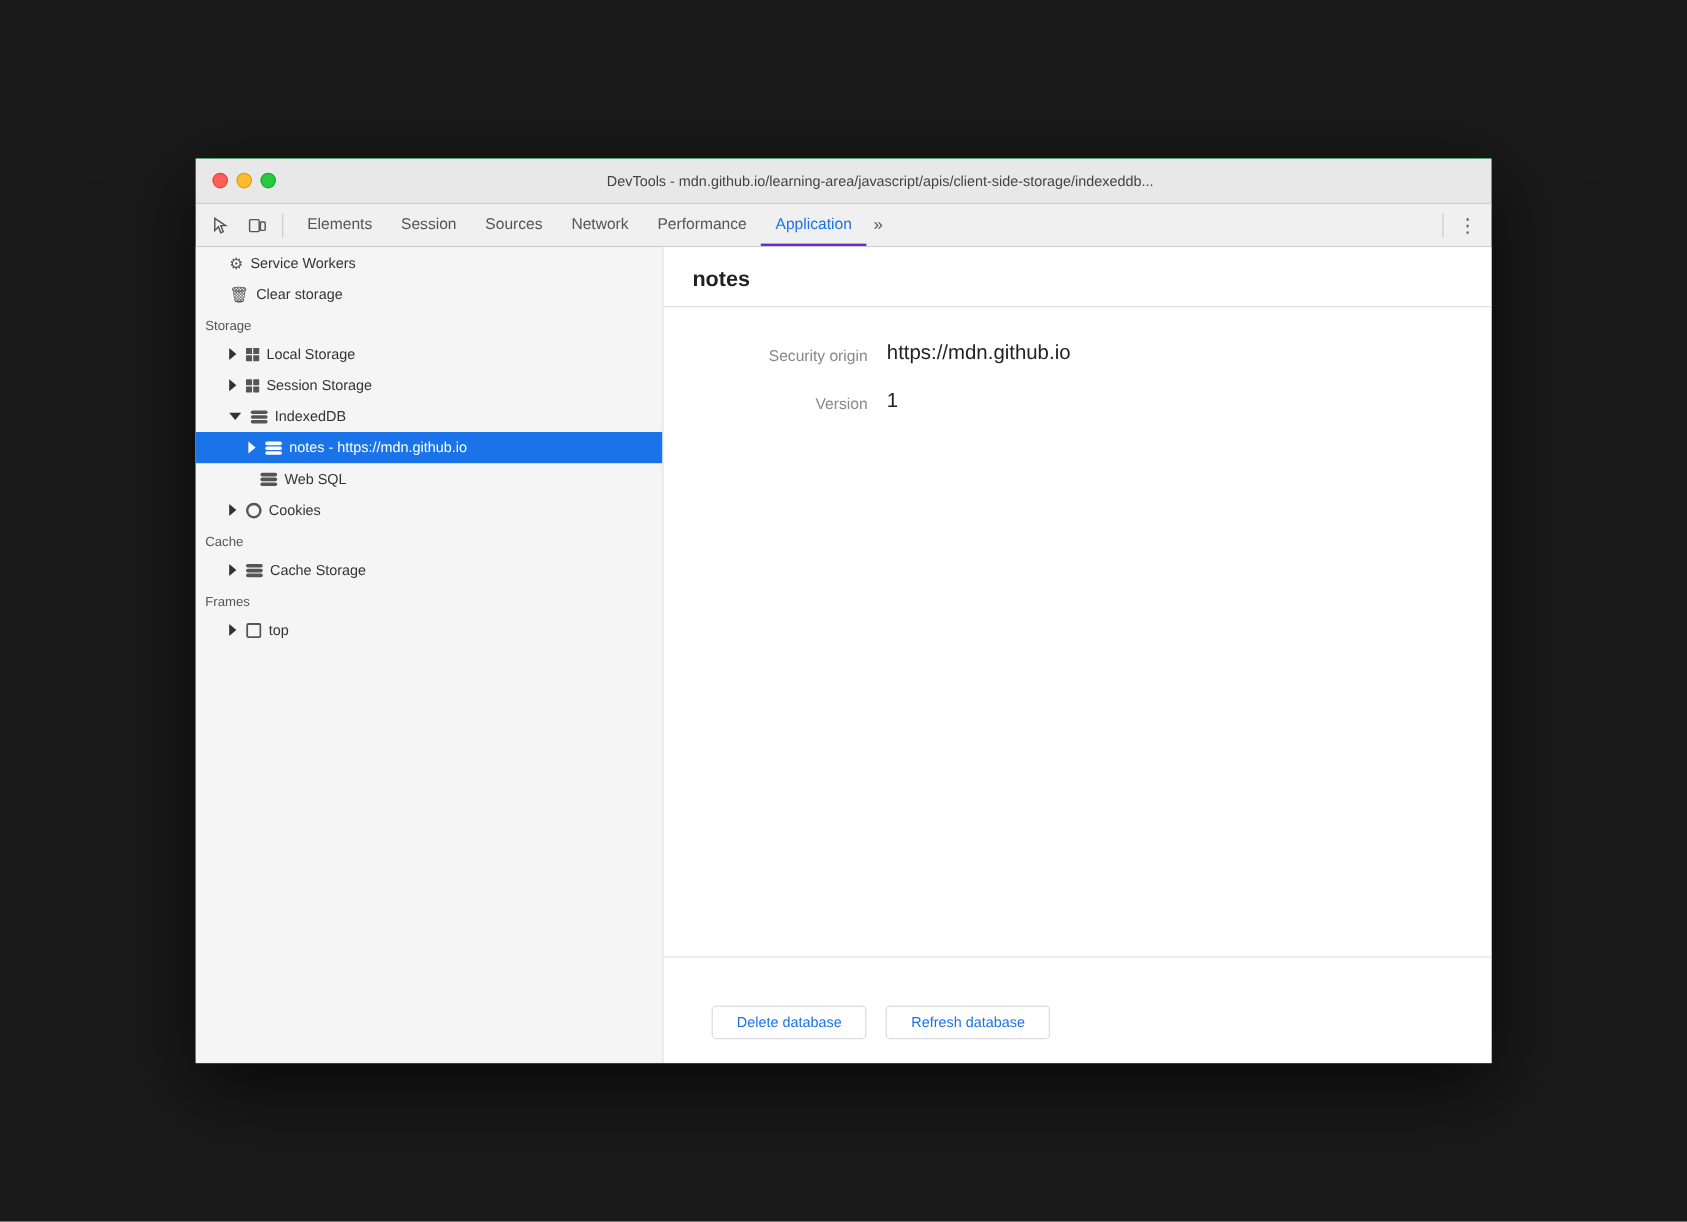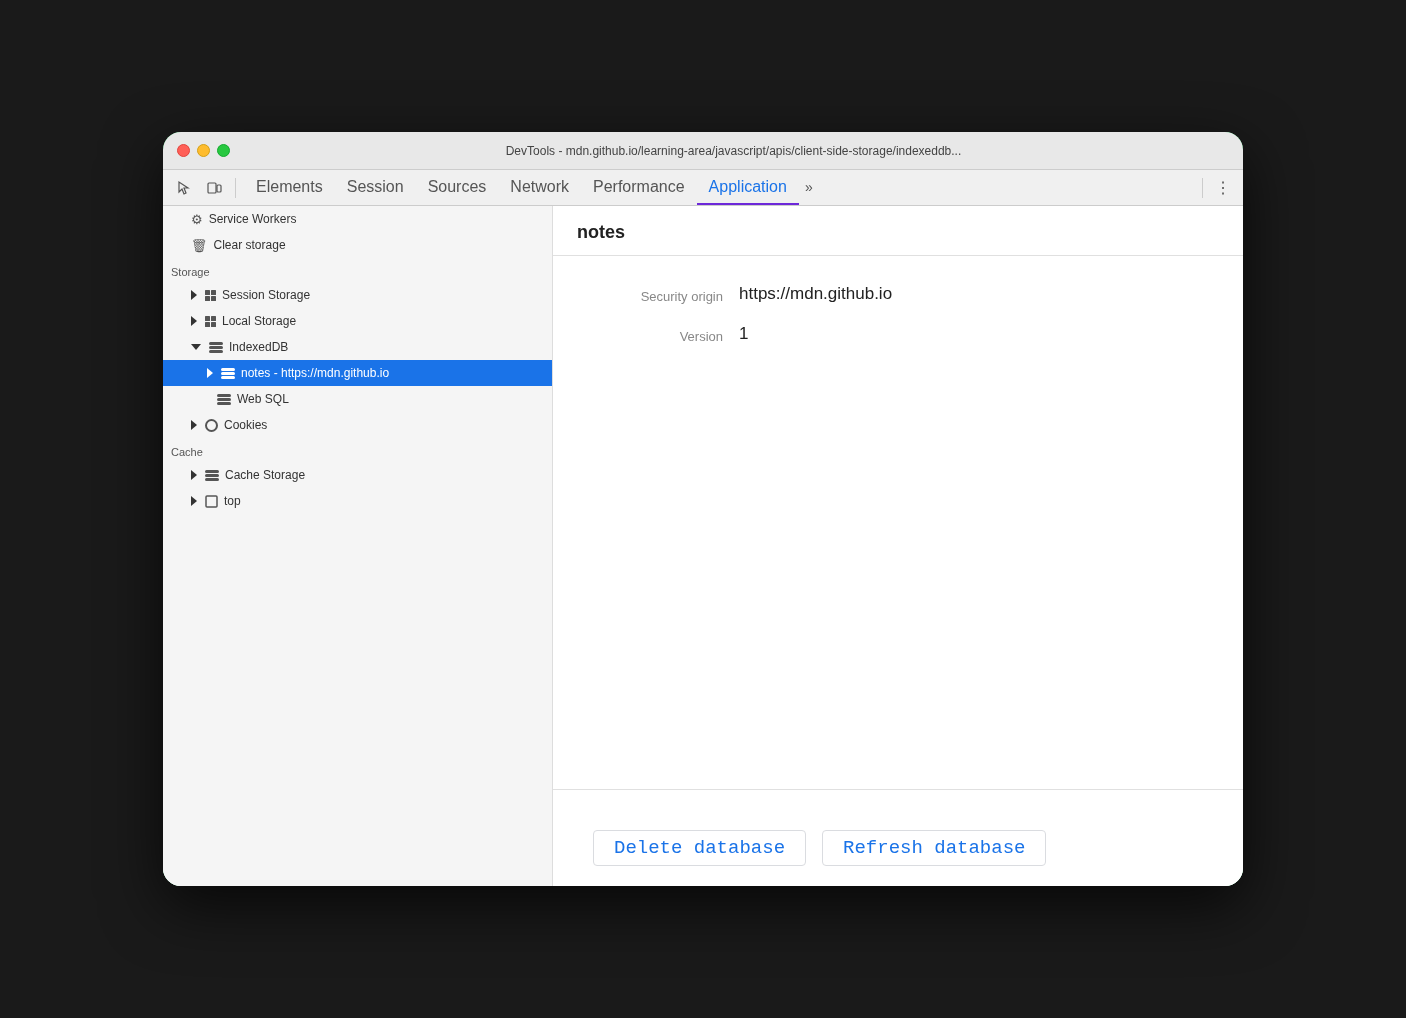--- a/index.html
+++ b/index.html
@@ -7,21 +7,21 @@
       background: #1a1a1a;
       display: flex;
       justify-content: center;
       align-items: center;
       min-height: 100vh;
       font-family: -apple-system, BlinkMacSystemFont, 'Helvetica Neue', Arial, sans-serif;
     }
 
     .window {
       width: 1080px;
-      border-radius: 18px;
+      border-radius: 0;
       overflow: hidden;
       box-shadow: 0 20px 60px rgba(0,0,0,0.7);
       background: #22c55e;
     }
 
     
     .titlebar {
       background: #e8e8e8;
       border-bottom: 1px solid #ccc;
       padding: 0 14px;
@@ -85,21 +85,21 @@
       align-items: flex-end;
       gap: 0;
       flex: 1;
       height: 100%;
     }
     .tab {
       padding: 0 12px;
       height: 100%;
       display: flex;
       align-items: center;
-      font-size: 16px;
+      font-size: 13px;
       color: #555;
       cursor: pointer;
       border-bottom: 2px solid transparent;
       white-space: nowrap;
     }
     .tab.active {
       color: #1a73e8;
       border-bottom: 2px solid #6d28d9;
       font-weight: 500;
     }
@@ -280,24 +280,23 @@
       gap: 16px;
       padding: 20px 40px;
     }
 
     .action-btn {
       padding: 6px 20px;
       border: 1px solid #dadce0;
       border-radius: 4px;
       background: #fff;
       color: #1a73e8;
-      font-size: 19px;
+      font-size: 12px;
       font-weight: 500;
       cursor: pointer;
-      font-family: Liberation Mono, monospace;
     }
 
     .indent-1 { padding-left: 28px; }
     .indent-2 { padding-left: 44px; }
   </style>
 </head>
 <body>
 
 <div class="window">
 
@@ -354,34 +353,34 @@
       <div class="sidebar-item indent-1">
         <span class="arrow-right"></span>
         <span class="item-icon">
           <span class="grid-icon">
               <div></div>
               <div></div>
               <div></div>
               <div></div>
             </span>
         </span>
+        <span>Local Storage</span>
+      </div>
+
+      <div class="sidebar-item indent-1">
+        <span class="arrow-right"></span>
+        <span class="item-icon">
+          <span class="grid-icon">
+              <div></div>
+              <div></div>
+              <div></div>
+              <div></div>
+            </span>
+        </span>
         <span>Session Storage</span>
-      </div>
-
-      <div class="sidebar-item indent-1">
-        <span class="arrow-right"></span>
-        <span class="item-icon">
-          <span class="grid-icon">
-              <div></div>
-              <div></div>
-              <div></div>
-              <div></div>
-            </span>
-        </span>
-        <span>Local Storage</span>
       </div>
 
       <div class="sidebar-item indent-1">
         <span class="arrow-down"></span>
         <span class="item-icon">
           <span class="db-icon">
               <div class="db-icon-bar"></div>
               <div class="db-icon-bar"></div>
               <div class="db-icon-bar"></div>
             </span>
@@ -428,20 +427,21 @@
           <span class="db-icon">
               <div class="db-icon-bar"></div>
               <div class="db-icon-bar"></div>
               <div class="db-icon-bar"></div>
             </span>
         </span>
         <span>Cache Storage</span>
       </div>
 
 
+      <div class="sidebar-section-label">Frames</div>
 
       <div class="sidebar-item indent-1">
         <span class="arrow-right"></span>
         <span class="item-icon">
           <svg width="13" height="13" viewBox="0 0 13 13" fill="none">
             <rect x="1" y="1" width="11" height="11" rx="1" stroke="#555" stroke-width="1.5"></rect>
           </svg>
         </span>
         <span>top</span>
       </div>

